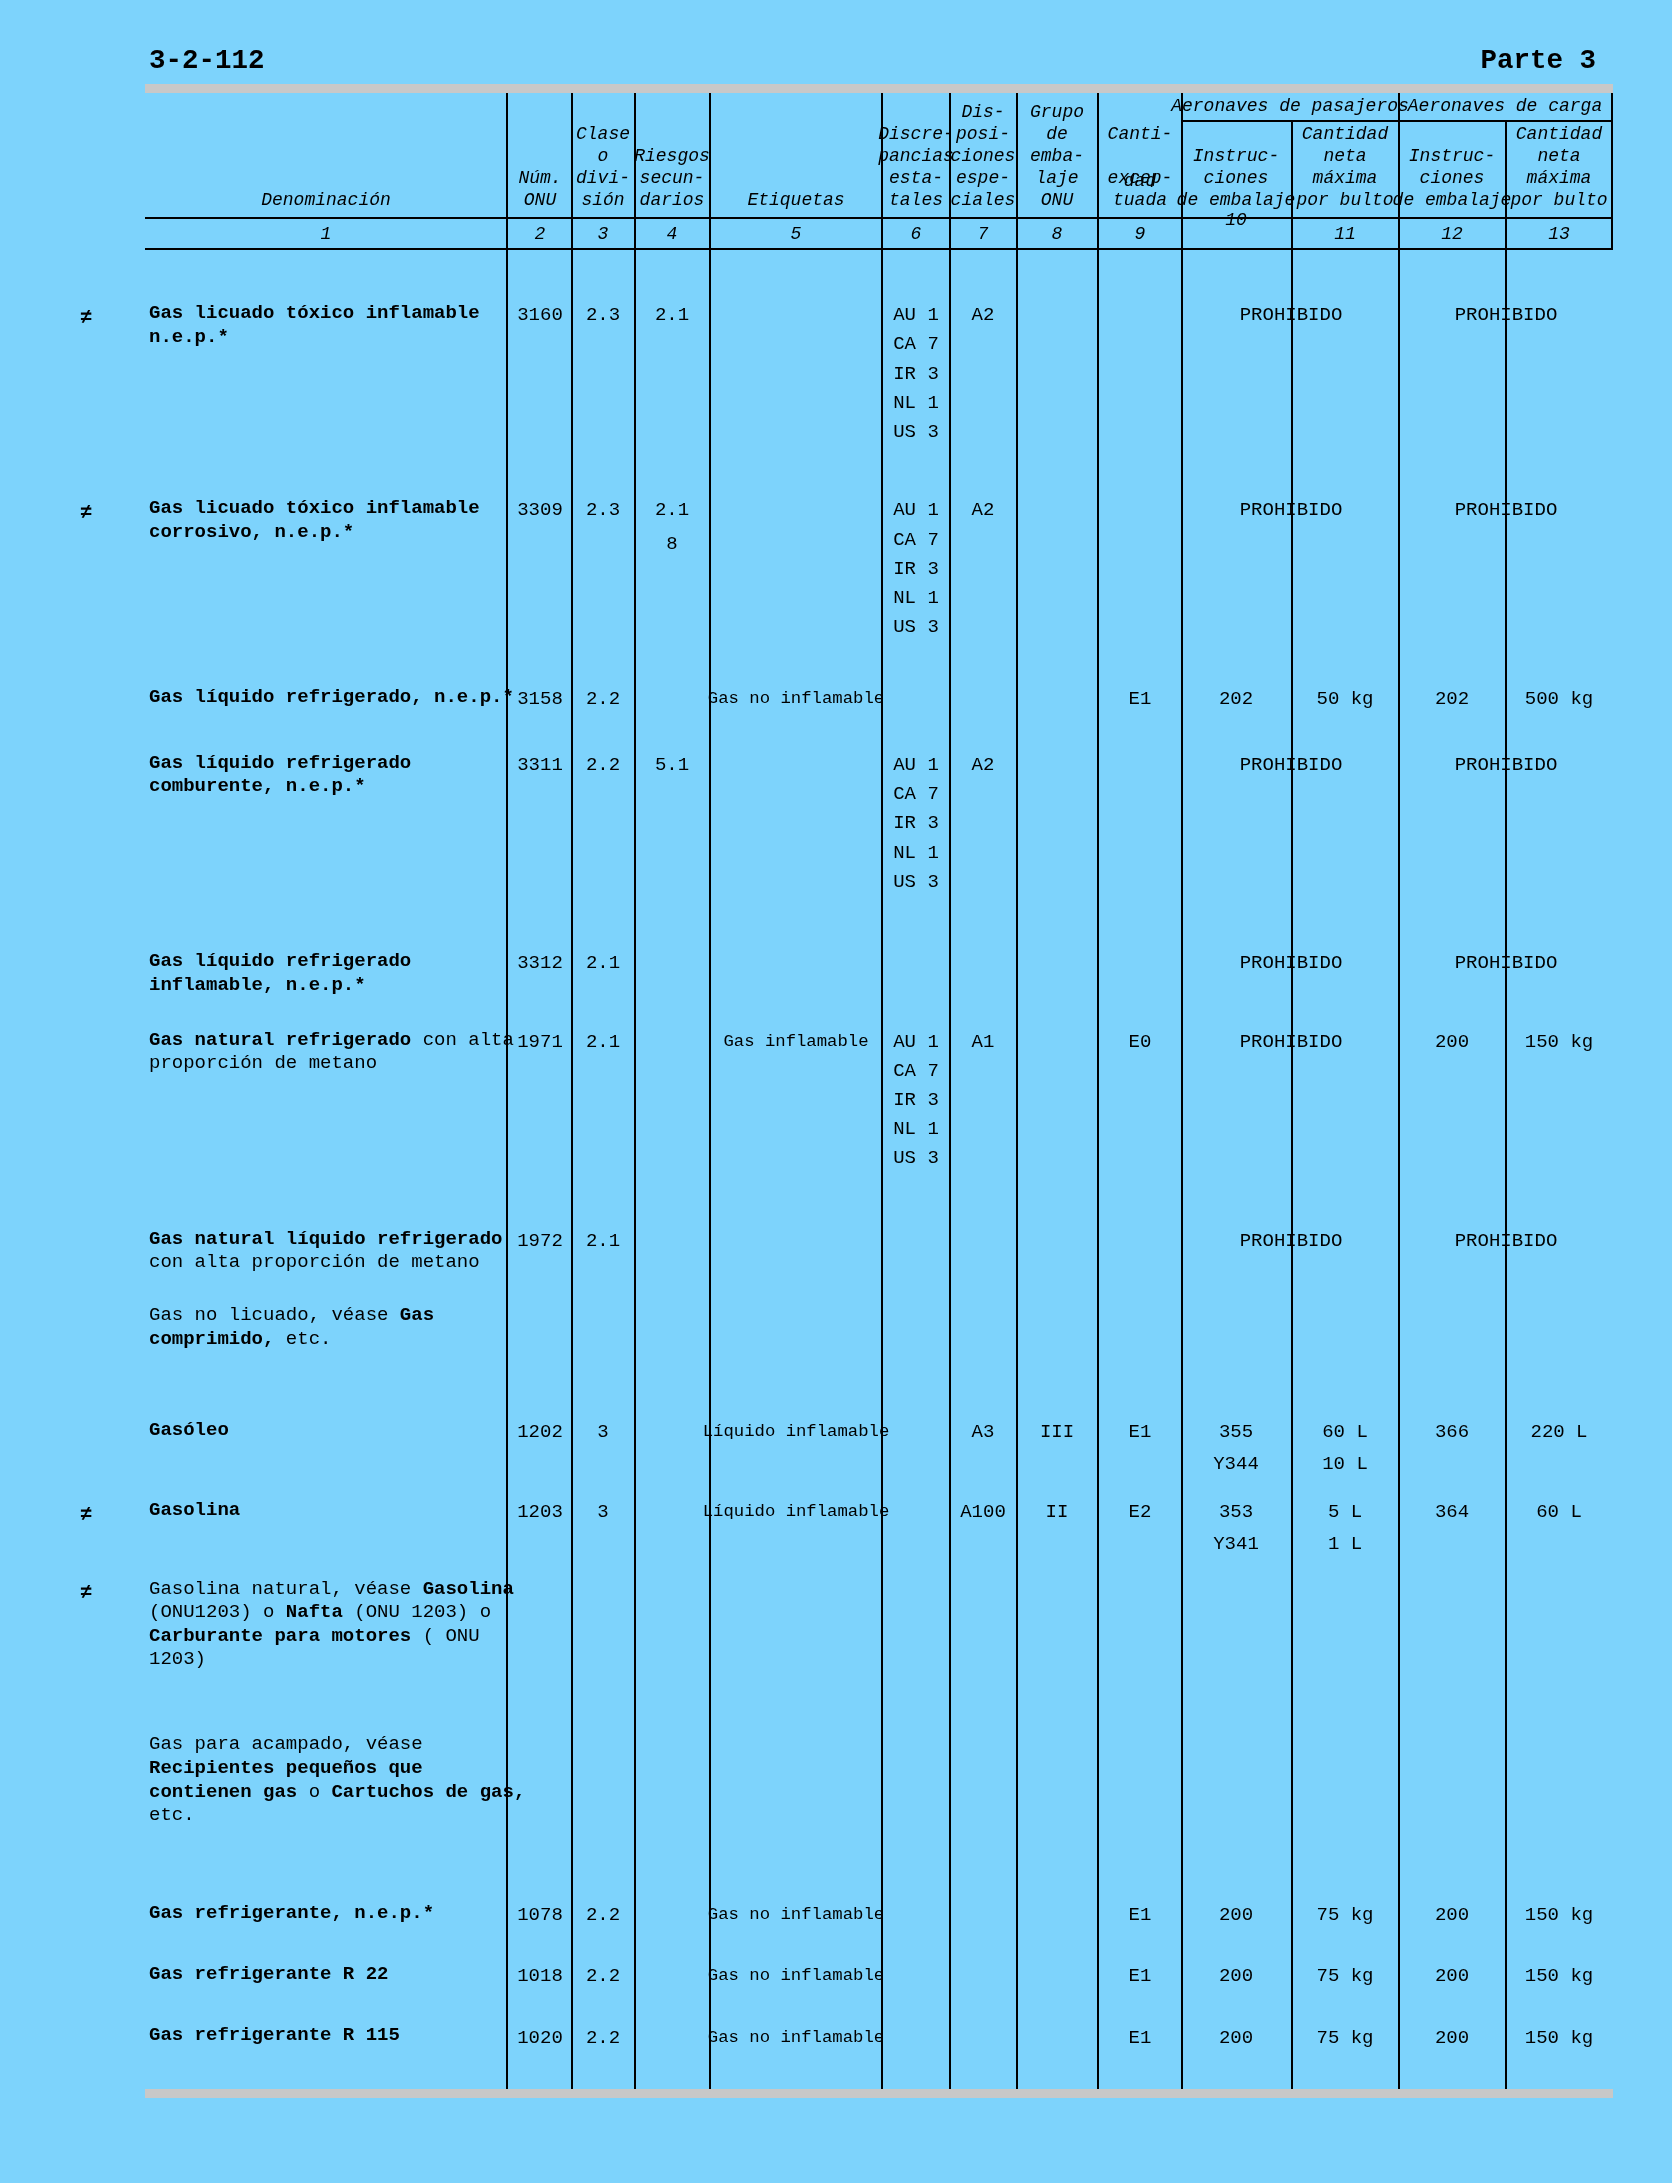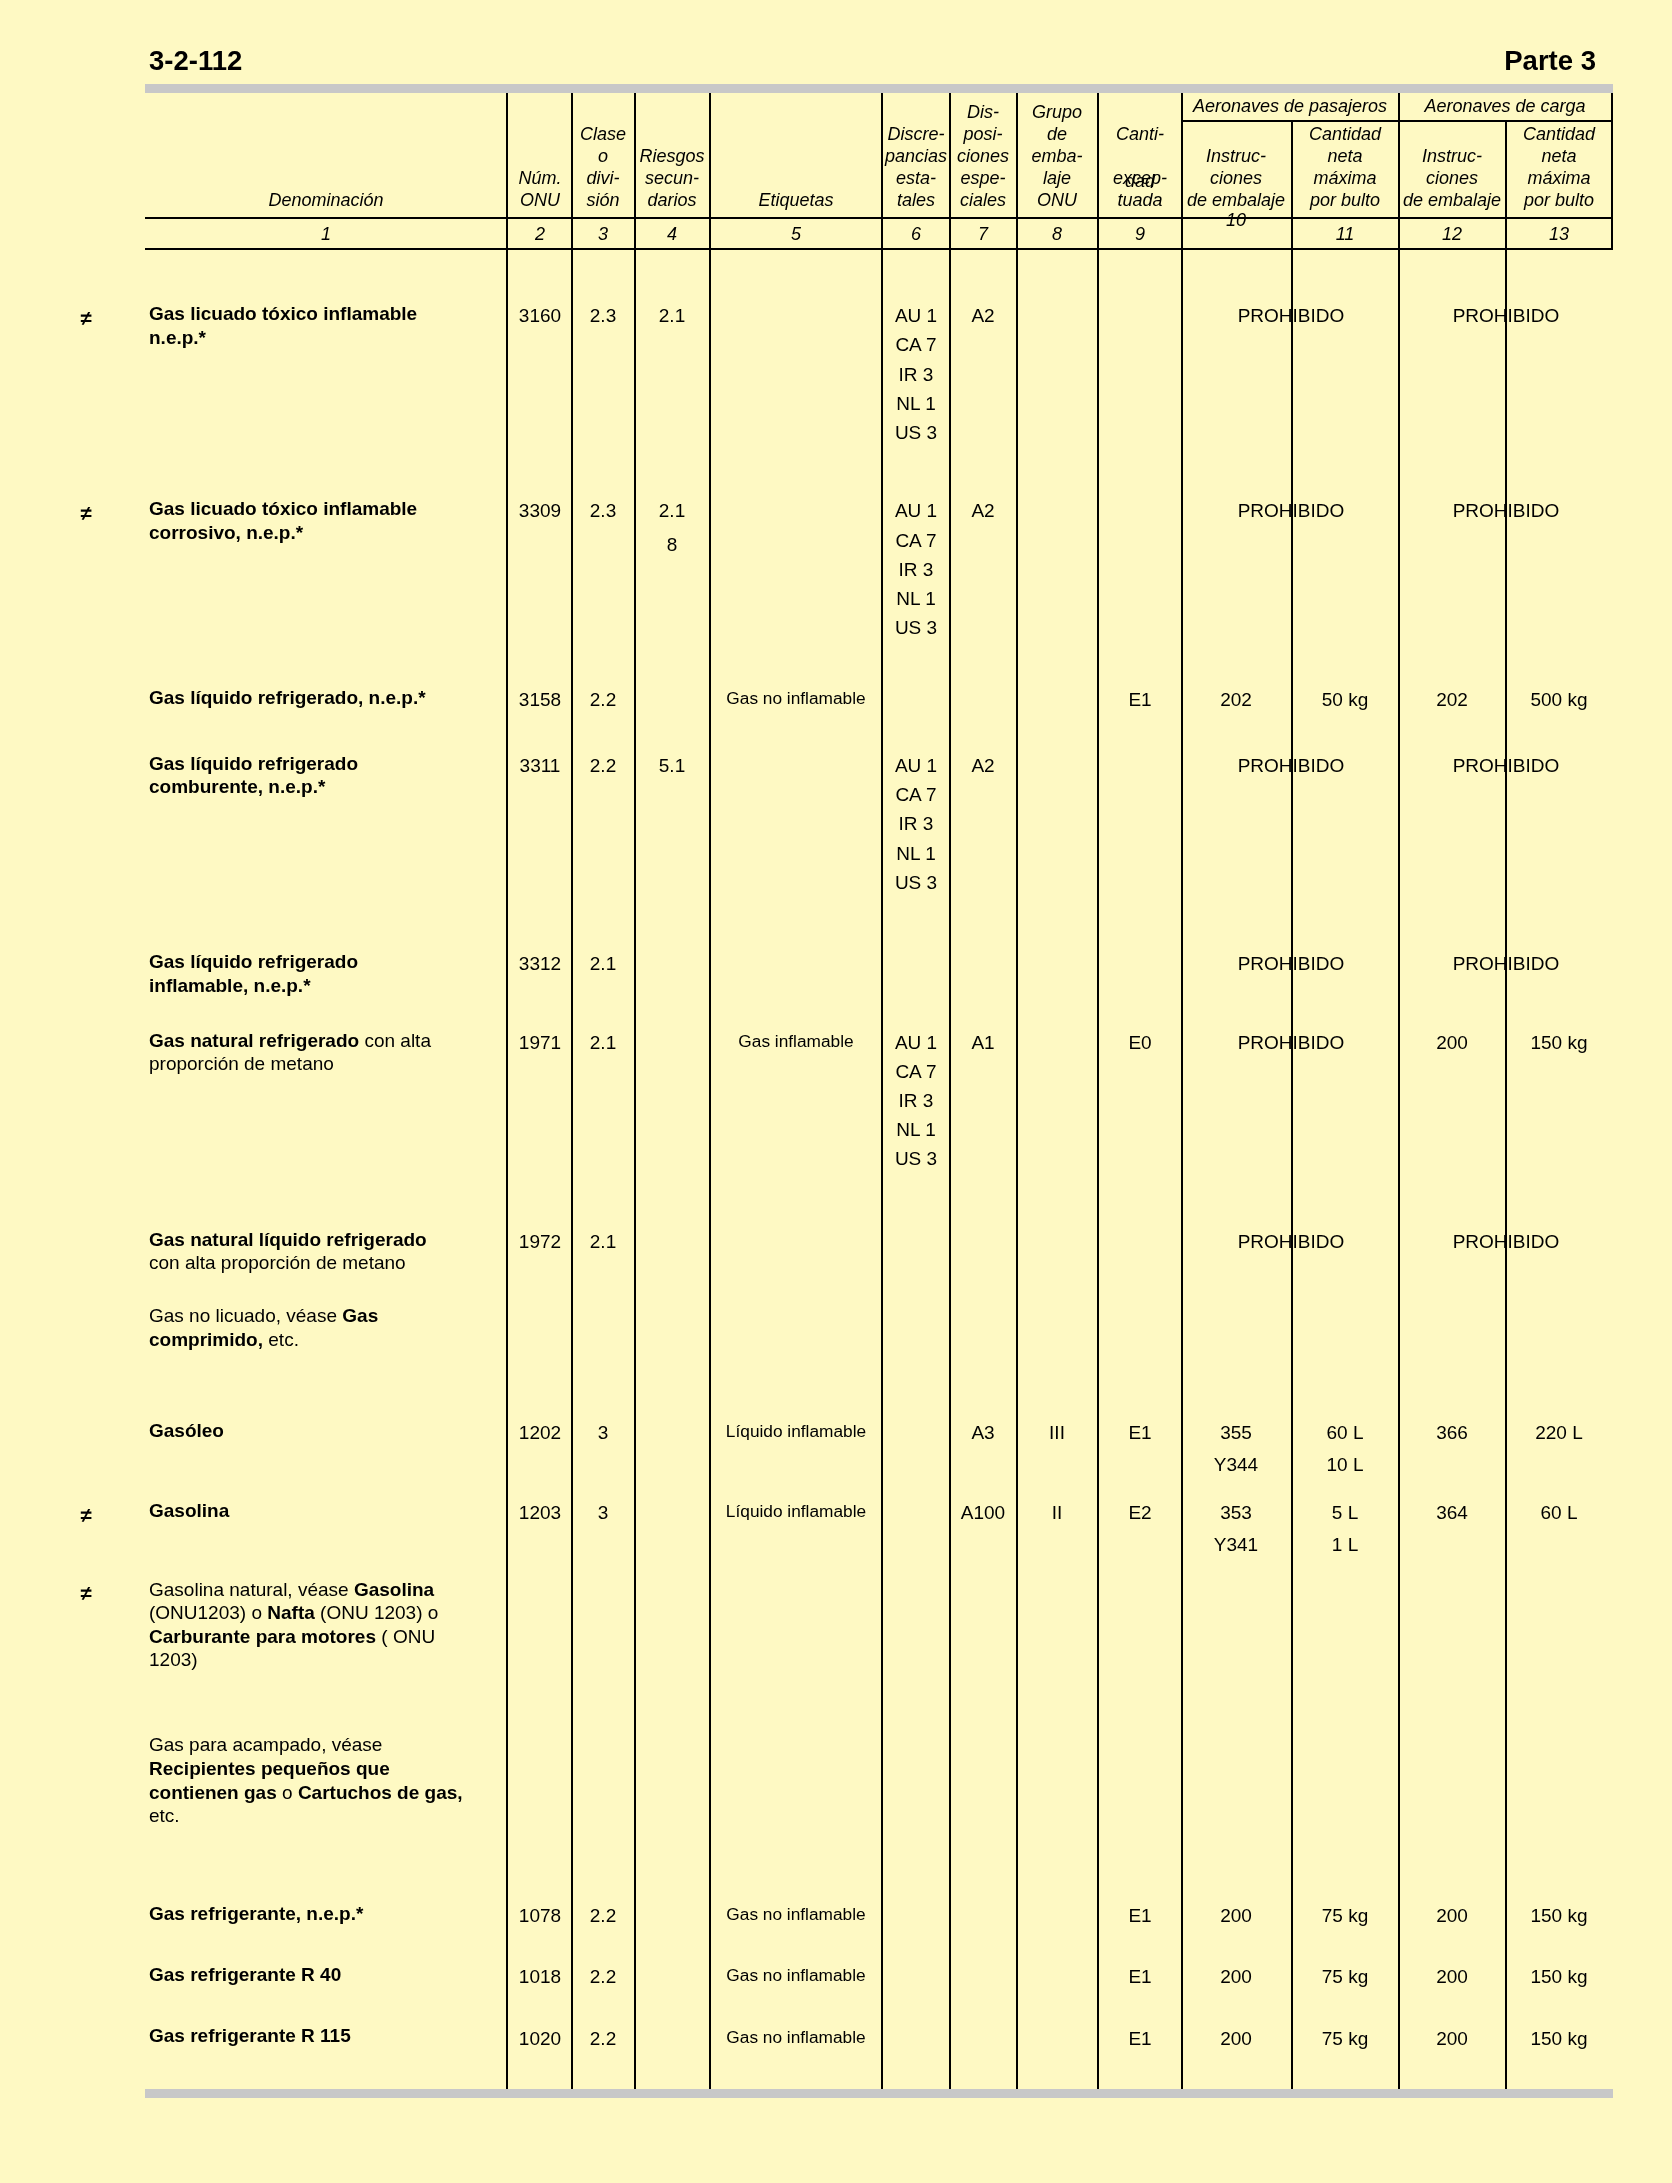--- a/index.html
+++ b/index.html
@@ -1,18 +1,18 @@
 <!DOCTYPE html>
 <html style="font-size:12.6px"><head>
 <meta charset="utf-8">
 <style>
   html,body{margin:0;padding:0;background:#ffffff;}
   .page{
-    position:relative;width:1672px;height:2183px;background:#fef9c3;
-    font-family:Liberation Sans, sans-serif;color:#000;overflow:hidden;
+    position:relative;width:1672px;height:2183px;background:#7dd3fc;
+    font-family:Liberation Mono, monospace;color:#000;overflow:hidden;
   }
   .bar{position:absolute;background:#c8c8c8;}
   .vl,.hl{position:absolute;background:#000;}
   .txt{position:absolute;white-space:nowrap;line-height:1;font-size:19px;transform:translate(-50%,-50%);}
   .txt.left{transform:translate(0,-50%);}
   .b{font-weight:700;}
   .i{font-style:italic;}
   .s22{font-size:17.3px;}
   .s23{font-size:18px;}
   .s26{font-size:20.4px;}
@@ -222,21 +222,21 @@
       <div class="txt left" style="left: 149px; top: 1815px;"><span>etc.</span></div>
       <div class="txt left" style="left: 149px; top: 1913px;"><span class="b">Gas refrigerante, n.e.p.*</span></div>
       <div class="txt " style="left: 540px; top: 1915px;">1078</div>
       <div class="txt " style="left: 603px; top: 1915px;">2.2</div>
       <div class="txt s22" style="left: 796px; top: 1915px;">Gas no inflamable</div>
       <div class="txt " style="left: 1140px; top: 1915px;">E1</div>
       <div class="txt " style="left: 1236px; top: 1915px;">200</div>
       <div class="txt " style="left: 1345px; top: 1915px;">75 kg</div>
       <div class="txt " style="left: 1452px; top: 1915px;">200</div>
       <div class="txt " style="left: 1559px; top: 1915px;">150 kg</div>
-      <div class="txt left" style="left: 149px; top: 1974px;"><span class="b">Gas refrigerante R 40</span></div>
+      <div class="txt left" style="left: 149px; top: 1974px;"><span class="b">Gas refrigerante R 22</span></div>
       <div class="txt " style="left: 540px; top: 1976px;">1018</div>
       <div class="txt " style="left: 603px; top: 1976px;">2.2</div>
       <div class="txt s22" style="left: 796px; top: 1976px;">Gas no inflamable</div>
       <div class="txt " style="left: 1140px; top: 1976px;">E1</div>
       <div class="txt " style="left: 1236px; top: 1976px;">200</div>
       <div class="txt " style="left: 1345px; top: 1976px;">75 kg</div>
       <div class="txt " style="left: 1452px; top: 1976px;">200</div>
       <div class="txt " style="left: 1559px; top: 1976px;">150 kg</div>
       <div class="txt left" style="left: 149px; top: 2035px;"><span class="b">Gas refrigerante R 115</span></div>
       <div class="txt " style="left: 540px; top: 2038px;">1020</div>

